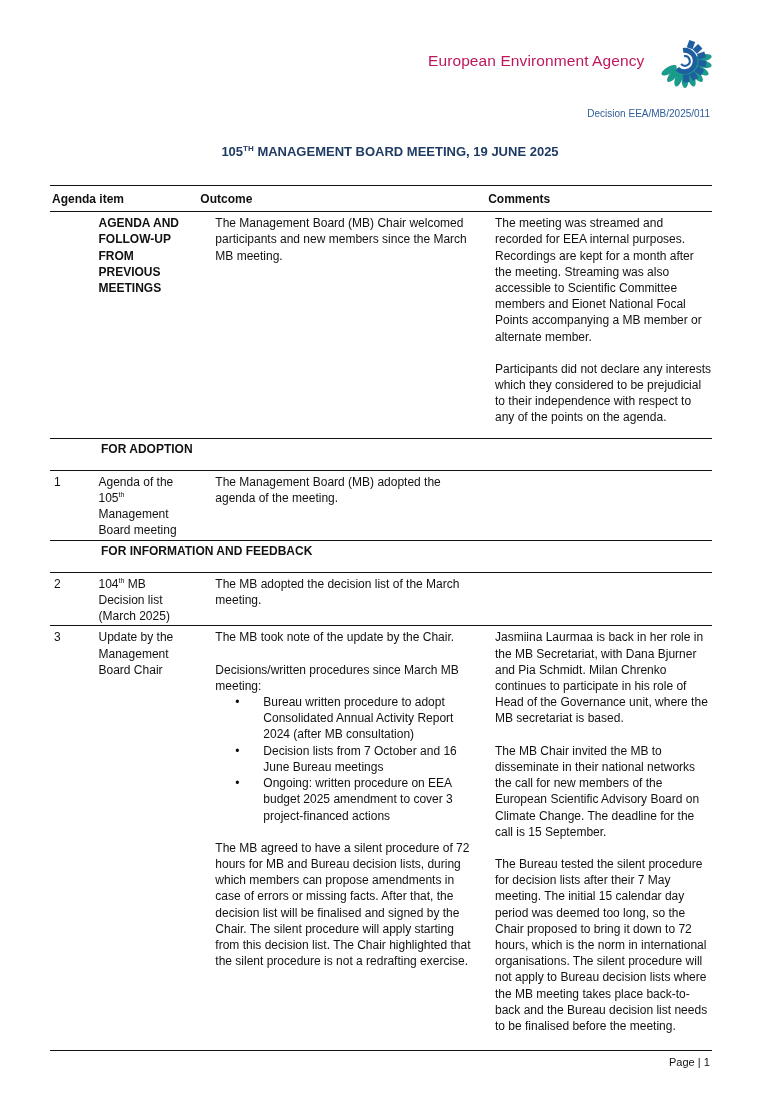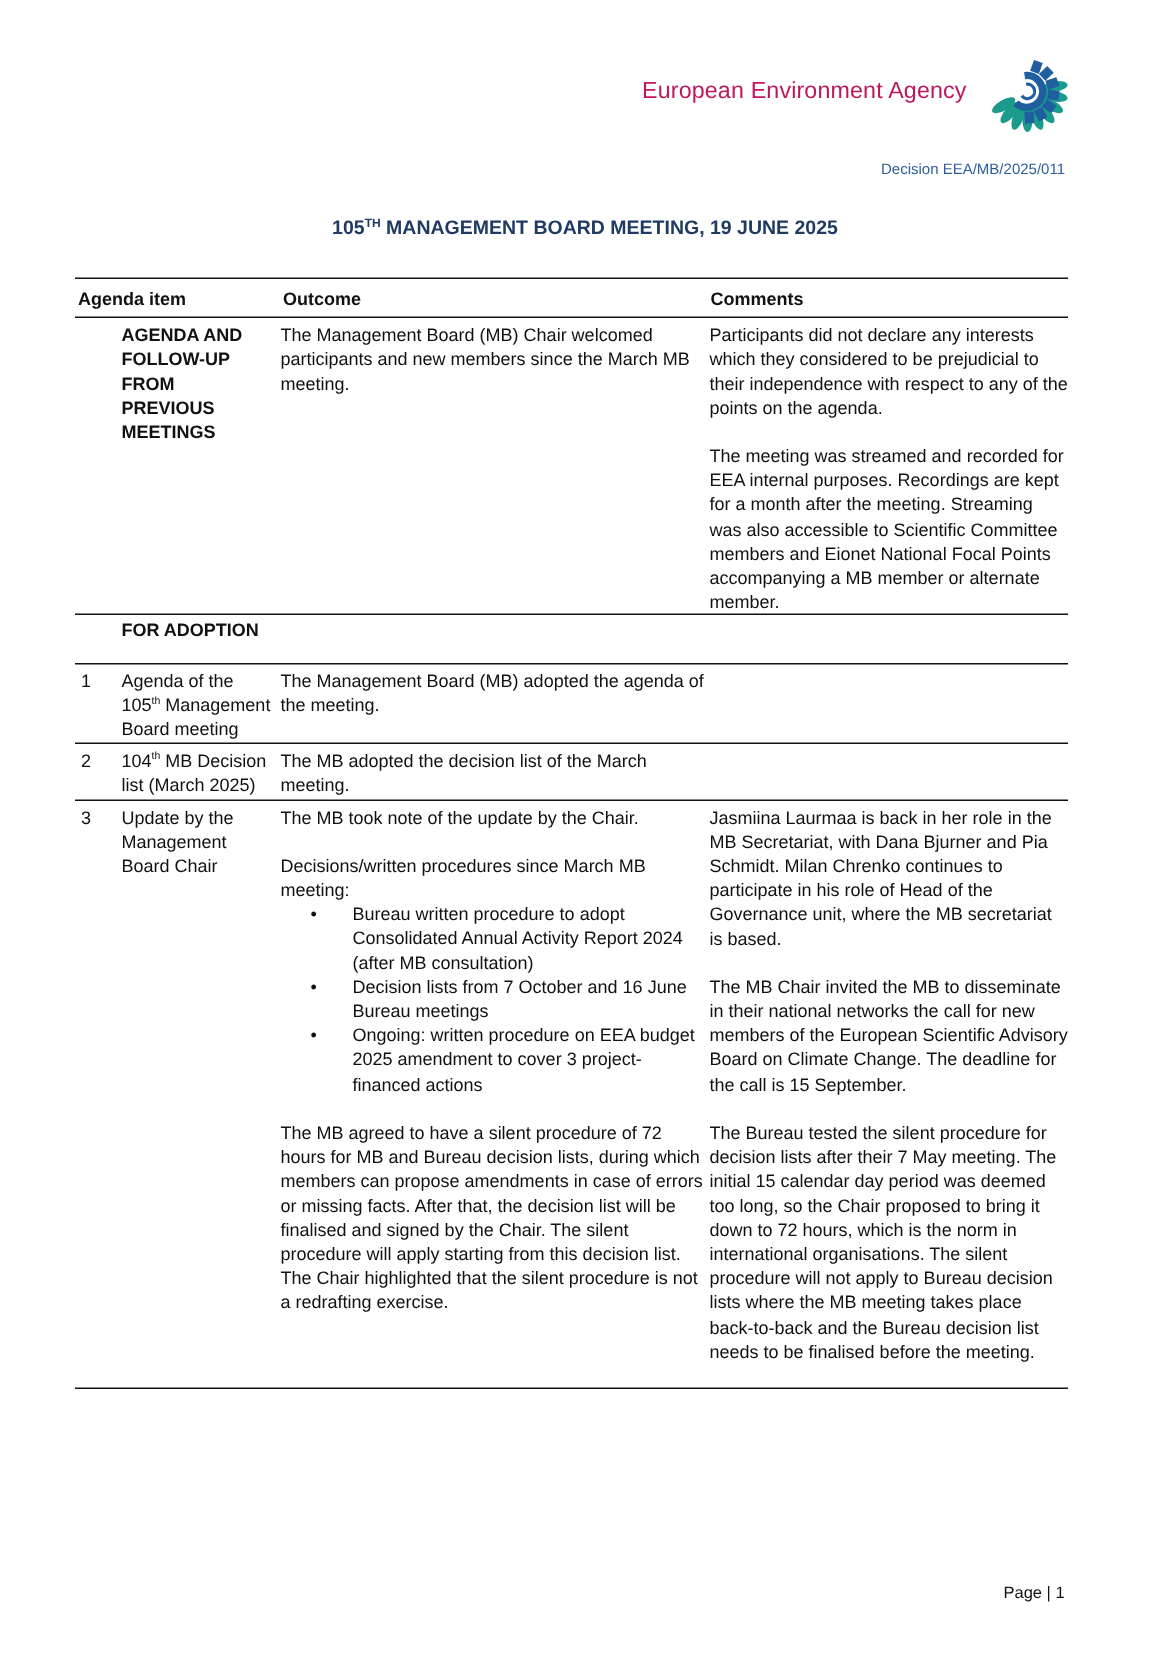--- a/index.html
+++ b/index.html
@@ -19,21 +19,21 @@
     .doc-title {
       position: absolute; top: 143px; left: 0; width: 780px; text-align: center;
       font-size: 13px; font-weight: bold; color: #1f3b63; line-height: 17px;
     }
     .doc-title sup { font-size: 8px; vertical-align: 5px; line-height: 0; }
 
     .table {
       position: absolute; top: 185px; left: 50px; width: 662px;
       font-size: 12px; line-height: 16.2px;
     }
-    .row { display: flex; border-bottom: 1px solid #111; }
+    .row { display: flex; border-bottom: 1px solid #111; gap: 20px; }
     .row.top { border-top: 1px solid #111; }
     .c-num { width: 31px; padding-left: 4px; box-sizing: border-box; }
     .c-item { width: 106px; }
     .c-out { width: 286px; }
     .c-com { width: 239px; }
     .hdr { font-weight: bold; padding: 5px 0 4px 0; }
     .hdr .c-num-item { width: 137px; padding-left: 2px; }
     .cell { padding: 3px 0 1px 0; }
     .bold { font-weight: bold; }
     .section-row { font-weight: bold; padding: 2px 0 13px 0; }
@@ -83,42 +83,46 @@
   <div><span>105</span><sup>TH</sup><span> MANAGEMENT BOARD MEETING, 19 JUNE 2025</span></div>
 </div>
 
 <div class="table">
   <div class="row top hdr">
     <div class="c-num-item">Agenda item</div>
     <div class="c-out">Outcome</div>
     <div class="c-com">Comments</div>
   </div>
 
-  <div class="row cell" style="padding-bottom:0">
+  <div class="row cell" style="padding-bottom:12px">
     <div class="c-num"></div>
     <div class="c-item bold" style="width:100px;margin-right:6px">AGENDA AND FOLLOW-UP FROM PREVIOUS MEETINGS</div>
     <div class="c-out">The Management Board (MB) Chair welcomed participants and new members since the March MB meeting.</div>
     <div class="c-com">
+      <div class="para">The meeting was streamed and recorded for EEA internal purposes. Recordings are kept for a month after the meeting. Streaming was also accessible to Scientific Committee members and Eionet National Focal Points accompanying a MB member or alternate member.</div>
       <div class="para">Participants did not declare any interests which they considered to be prejudicial to their independence with respect to any of the points on the agenda.</div>
-      <div class="para">The meeting was streamed and recorded for EEA internal purposes. Recordings are kept for a month after the meeting. Streaming was also accessible to Scientific Committee members and Eionet National Focal Points accompanying a MB member or alternate member.</div>
     </div>
   </div>
 
   <div class="row section-row">
     <div class="c-num"></div>
     <div>FOR ADOPTION</div>
   </div>
 
   <div class="row cell">
     <div class="c-num">1</div>
     <div class="c-item" style="width:100px;margin-right:6px"><span>Agenda of the 105</span><sup class="th">th</sup><span> Management Board meeting</span></div>
     <div class="c-out">The Management Board (MB) adopted the agenda of the meeting.</div>
     <div class="c-com"></div>
   </div>
 
+  <div class="row section-row">
+    <div class="c-num"></div>
+    <div>FOR INFORMATION AND FEEDBACK</div>
+  </div>
 
   <div class="row cell">
     <div class="c-num">2</div>
     <div class="c-item" style="width:100px;margin-right:6px"><span>104</span><sup class="th">th</sup><span> MB Decision list (March 2025)</span></div>
     <div class="c-out">The MB adopted the decision list of the March meeting.</div>
     <div class="c-com"></div>
   </div>
 
   <div class="row cell" style="padding-bottom:16px">
     <div class="c-num">3</div>

